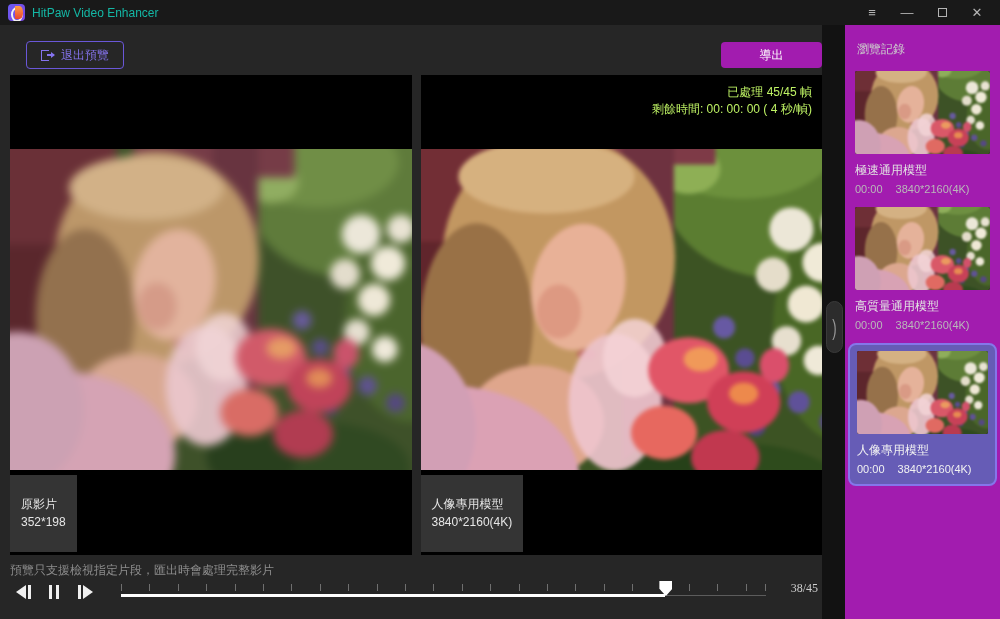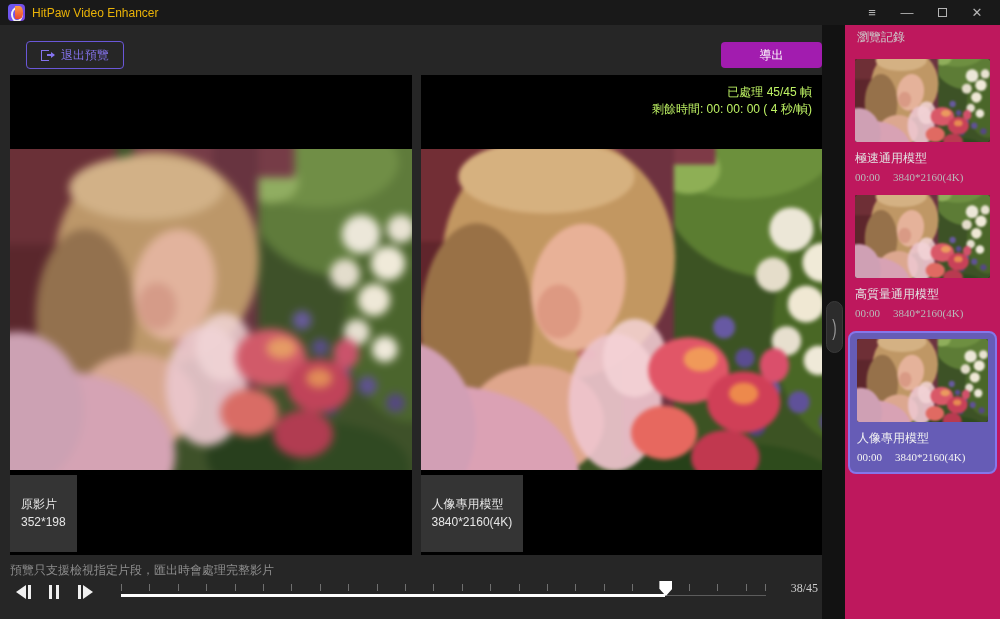--- a/index.html
+++ b/index.html
@@ -5,21 +5,21 @@
   * { margin:0; padding:0; box-sizing:border-box; }
   html,body { background:#111; }
   body { font-family:"Liberation Sans","DejaVu Sans",sans-serif; }
   .window { position:relative; width:1000px; height:619px; background:#262626; overflow:hidden; }
 
   
   .titlebar { height:25px; background:#191919; display:flex; align-items:center; padding:0 10px 0 8px; }
   .app-logo { width:17px; height:17px; border-radius:4px; background:linear-gradient(135deg,#6b5bf0 0%,#5а4fd0 50%,#8a3fe0 100%); background:linear-gradient(120deg,#6c5bf2,#7a46e0); position:relative; overflow:hidden; margin-right:7px; flex:0 0 auto; }
   .app-logo::before { content:""; position:absolute; left:3px; top:3px; width:8px; height:11px; border:2px solid #f2f2f2; border-radius:50%; }
   .app-logo::after { content:""; position:absolute; right:2px; top:2px; width:8px; height:13px; background:linear-gradient(180deg,#ff9d45,#e8452f); border-radius:0 45% 45% 0; }
-  .app-title { color:#eab308; font-size:12px; }
+  .app-title { color:#14b8a6; font-size:12px; }
   .win-controls { margin-left:auto; display:flex; align-items:center; gap:9px; }
   .win-btn { width:26px; height:20px; display:flex; align-items:center; justify-content:center; color:#b4b4b4; font-size:13px; cursor:default; }
   .win-btn.max span { display:block; width:9px; height:9px; border:1px solid #b4b4b4; }
 
   
   .body { display:flex; height:594px; }
   .main { width:822px; position:relative; flex:0 0 auto; }
 
   
   .btn-exit { position:absolute; left:26px; top:16px; height:28px; padding:0 14px; display:flex; align-items:center; gap:7px;
@@ -60,21 +60,21 @@
   .handle { position:absolute; bottom:7px; width:13px; height:15px; margin-left:-6px; background:#fff;
     clip-path:polygon(0 0,100% 0,100% 52%,50% 100%,0 52%); }
   .counter { color:#cfcfcf; font-size:12px; margin-left:2px; min-width:36px; text-align:right; }
 
   
   .divider { width:23px; background:#121212; position:relative; flex:0 0 auto; }
   .collapse { position:absolute; left:4px; top:276px; width:17px; height:52px; background:#2c2c2c; border:1px solid #3a3a3a; border-radius:9px; display:flex; align-items:center; justify-content:center; cursor:pointer; }
   .collapse span { color:#9a9a9a; font-size:13px; transform:scaleY(1.7); }
 
   
-  .sidebar { flex:1; background:#be185d; padding-top:4px; overflow:hidden;font-family:Liberation Serif, serif; }
+  .sidebar { flex:1; background:#a21caf; padding-top:16px; overflow:hidden; }
   .sb-header { color:#cccccc; font-size:12px; margin:0 0 13px 12px; }
   .sb-item { margin:6px 10px 12px; border-radius:8px; cursor:pointer; }
   .sb-item .thumb { height:83px; background:#000; overflow:hidden; border-radius:2px; position:relative; }
   .thumb svg { width:100%; height:100%; display:block; filter:blur(1.2px); transform:scale(1.05); }
   .sb-label { color:#e2e2e2; font-size:12px; margin-top:8px; }
   .sb-meta { display:flex; gap:13px; margin-top:4px; color:#b9b9b9; font-size:11px; }
   .sb-item.selected { margin:0 3px 12px; padding:6px 7px 9px; background:#665cb6; border:2px solid #8576ea; }
   .sb-item.selected .sb-label, .sb-item.selected .sb-meta { color:#f2f2f2; }
 
   .hidden-defs { position:absolute; width:0; height:0; overflow:hidden; }

